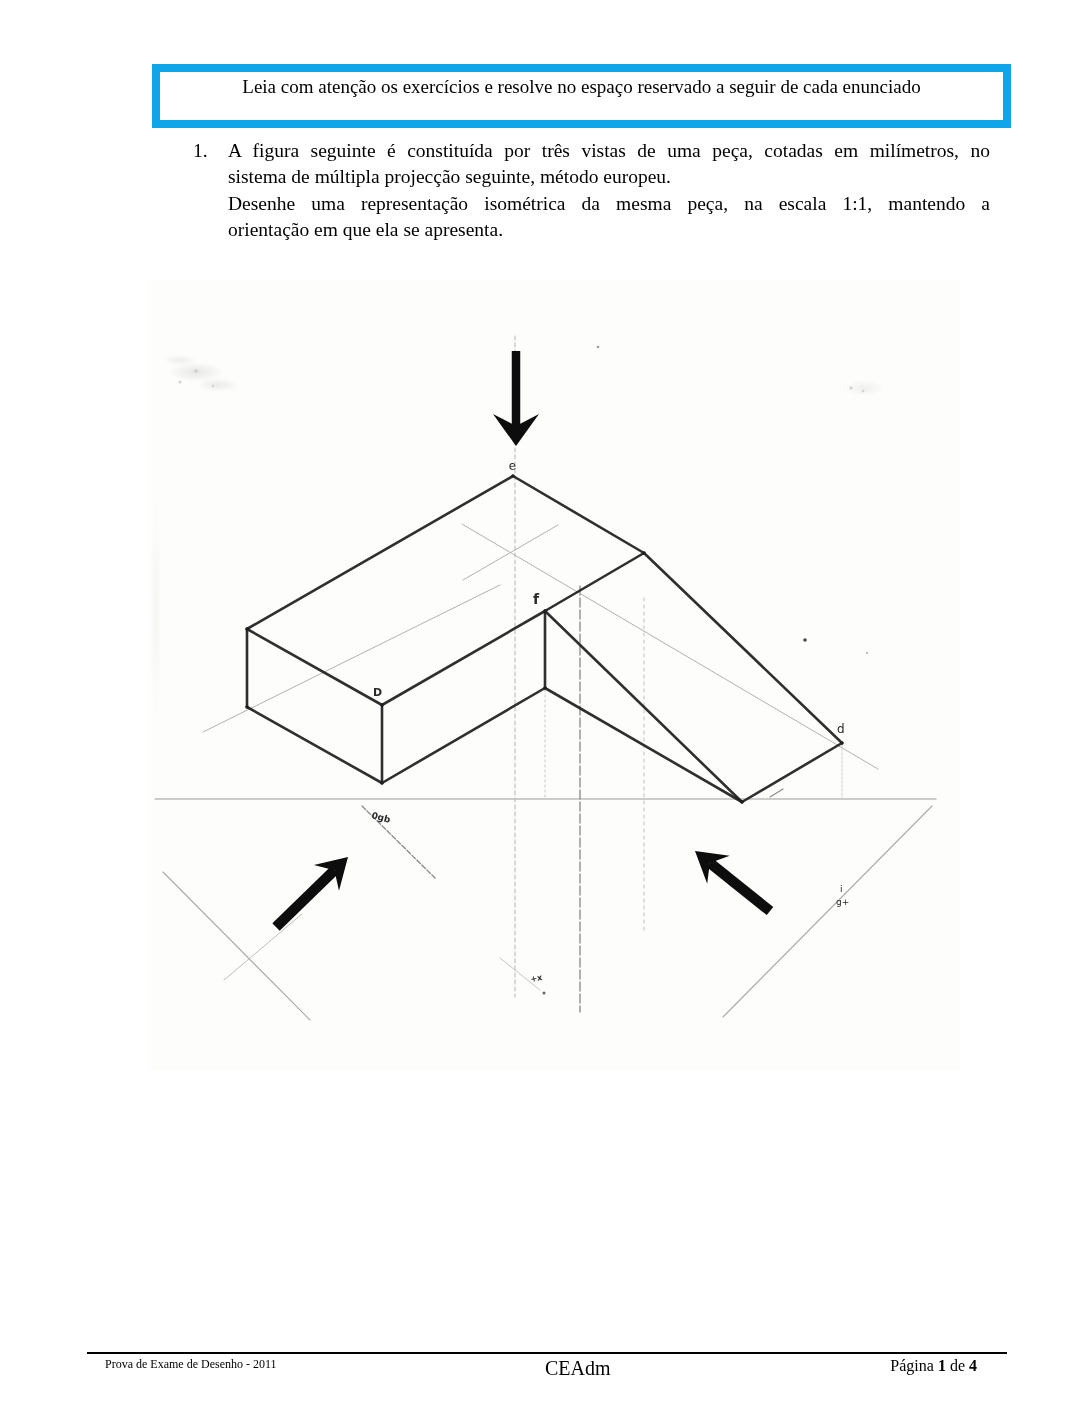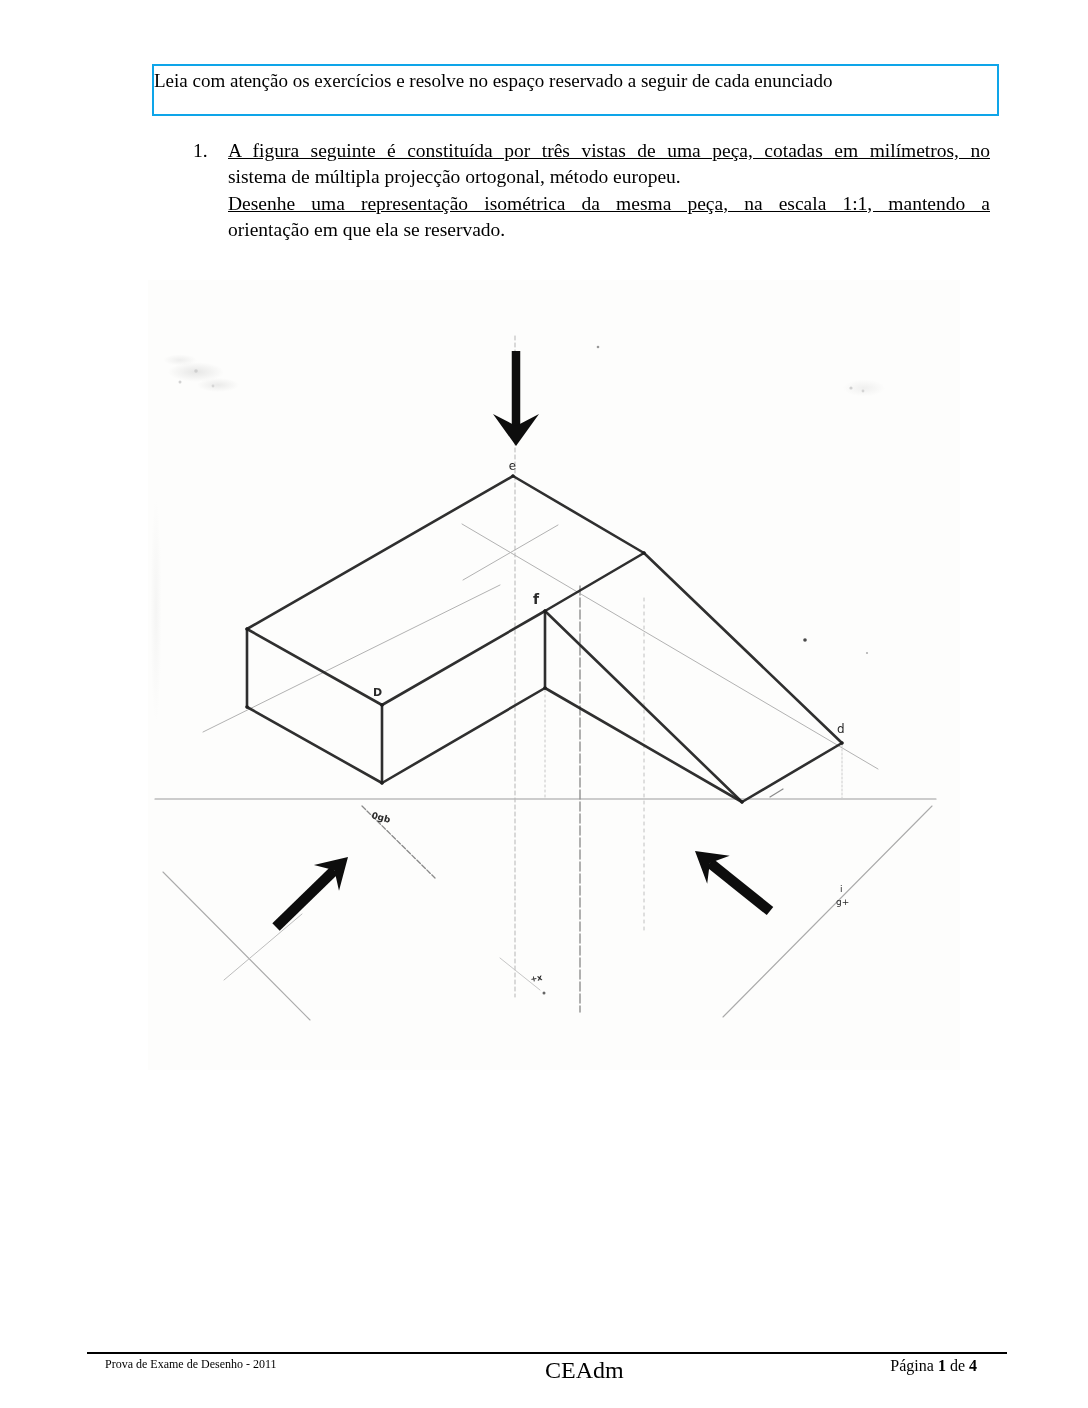--- a/index.html
+++ b/index.html
@@ -6,40 +6,40 @@
   .page{
     position:relative;
     width:1088px;height:1408px;
     background:#ffffff;
     overflow:hidden;
     font-family:"Liberation Serif", serif;
     color:#000;
   }
   .instruction-box{
     position:absolute;left:152px;top:64px;width:843px;height:44px;
-    border:2px solid #0ea5e9;
+    border:8px solid #0ea5e9;
+    text-align:center;
     font-size:19px;
     padding-top:4px;
   }
   .exercise{
     position:absolute;left:193px;top:138px;width:797px;
     font-size:19.5px;line-height:26.3px;
   }
   .exercise .num{
     position:absolute;left:0;top:0;width:35px;
   }
   .exercise .body{
     margin-left:35px;width:762px;
   }
   .line{white-space:nowrap;}
   .line.just{
     white-space:normal;
     text-align:justify;
     text-align-last:justify;
-    text-decoration:underline;
   }
   .scan{
     position:absolute;left:148px;top:280px;width:812px;height:790px;
     background:
       radial-gradient(ellipse 40px 14px at 48px 92px, rgba(150,150,150,.22), rgba(150,150,150,0) 70%),
       radial-gradient(ellipse 30px 10px at 70px 105px, rgba(160,160,160,.20), rgba(160,160,160,0) 70%),
       radial-gradient(ellipse 24px 8px at 32px 80px, rgba(170,170,170,.18), rgba(170,170,170,0) 70%),
       radial-gradient(ellipse 30px 12px at 716px 108px, rgba(170,170,170,.16), rgba(170,170,170,0) 70%),
       radial-gradient(ellipse 8px 160px at 8px 330px, rgba(175,175,175,.10), rgba(175,175,175,0) 70%),
       #fdfdfc;
@@ -49,42 +49,42 @@
   }
   .fig-label{font-family:"DejaVu Sans", sans-serif;}
   .footer-rule{
     position:absolute;left:87px;top:1352px;width:920px;height:0;
     border-top:2px solid #000;
   }
   .footer-left{
     position:absolute;left:105px;top:1357px;font-size:12px;
   }
   .footer-center{
-    position:absolute;left:545px;top:1357px;font-size:24px;
+    position:absolute;left:545px;top:1357px;font-size:20px;
   }
   .footer-right{
     position:absolute;right:111px;top:1357px;font-size:16px;text-align:right;
   }
 </style>
 </head>
 <body>
 
 <div class="page">
 
   <div class="instruction-box">
     <span>Leia com atenção os exercícios e resolve no espaço reservado a seguir de cada enunciado</span>
   </div>
 
   <div class="exercise">
     <div class="num">1.</div>
     <div class="body">
       <div class="line just">A figura seguinte é constituída por três vistas de uma peça, cotadas em milímetros, no</div>
-      <div class="line">sistema de múltipla projecção ortogonal, método europeu.</div>
+      <div class="line">sistema de múltipla projecção seguinte, método europeu.</div>
       <div class="line just">Desenhe uma representação isométrica da mesma peça, na escala 1:1, mantendo a</div>
-      <div class="line">orientação em que ela se reservado.</div>
+      <div class="line">orientação em que ela se apresenta.</div>
     </div>
   </div>
 
   <div class="scan"></div>
 
   <svg class="fig" id="fig-svg" viewBox="0 0 1088 1408" xmlns="http://www.w3.org/2000/svg">
       <line x1="155" y1="799" x2="936" y2="799" stroke="#9c9c9c" stroke-width="1.2" stroke-linecap="round"></line>
       <line x1="515" y1="336" x2="515" y2="997" stroke="#b5b5b5" stroke-width="1" stroke-linecap="round" stroke-dasharray="4,3"></line>
       <line x1="580" y1="586" x2="580" y2="1012" stroke="#8f8f8f" stroke-width="1.4" stroke-linecap="round" stroke-dasharray="9,3"></line>
       <line x1="644" y1="598" x2="644" y2="932" stroke="#c0c0c0" stroke-width="1" stroke-linecap="round" stroke-dasharray="3,4"></line>

